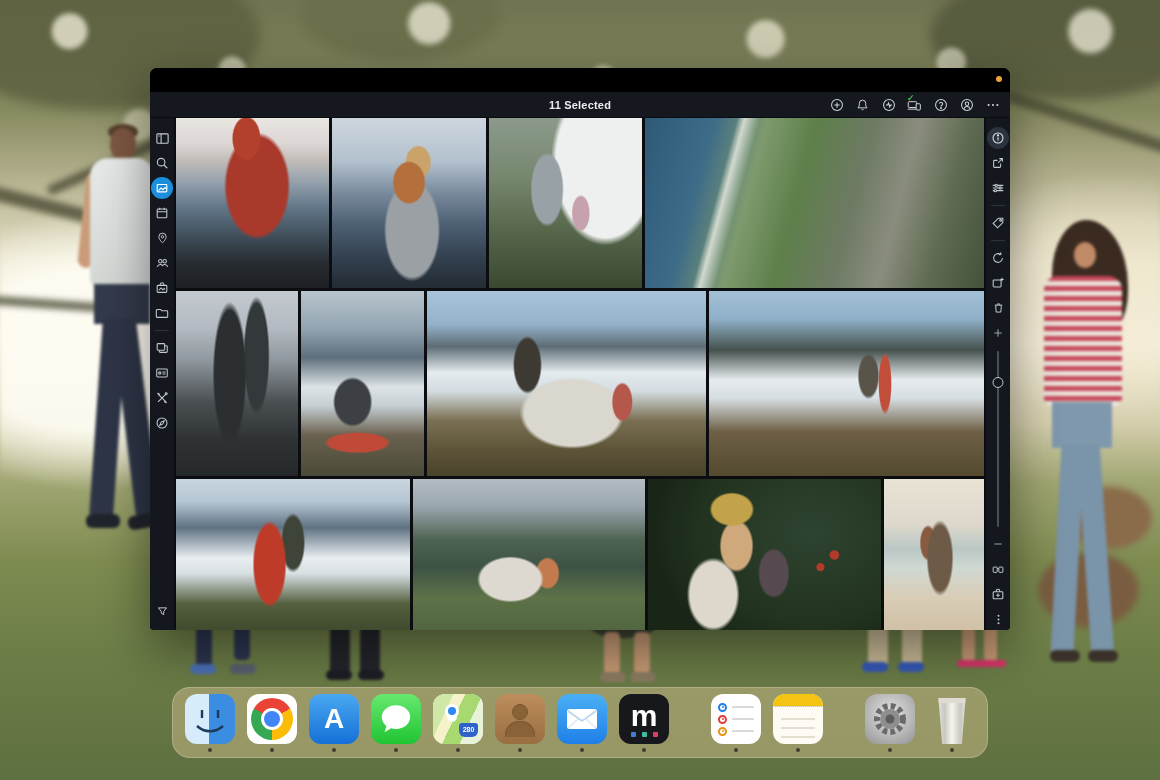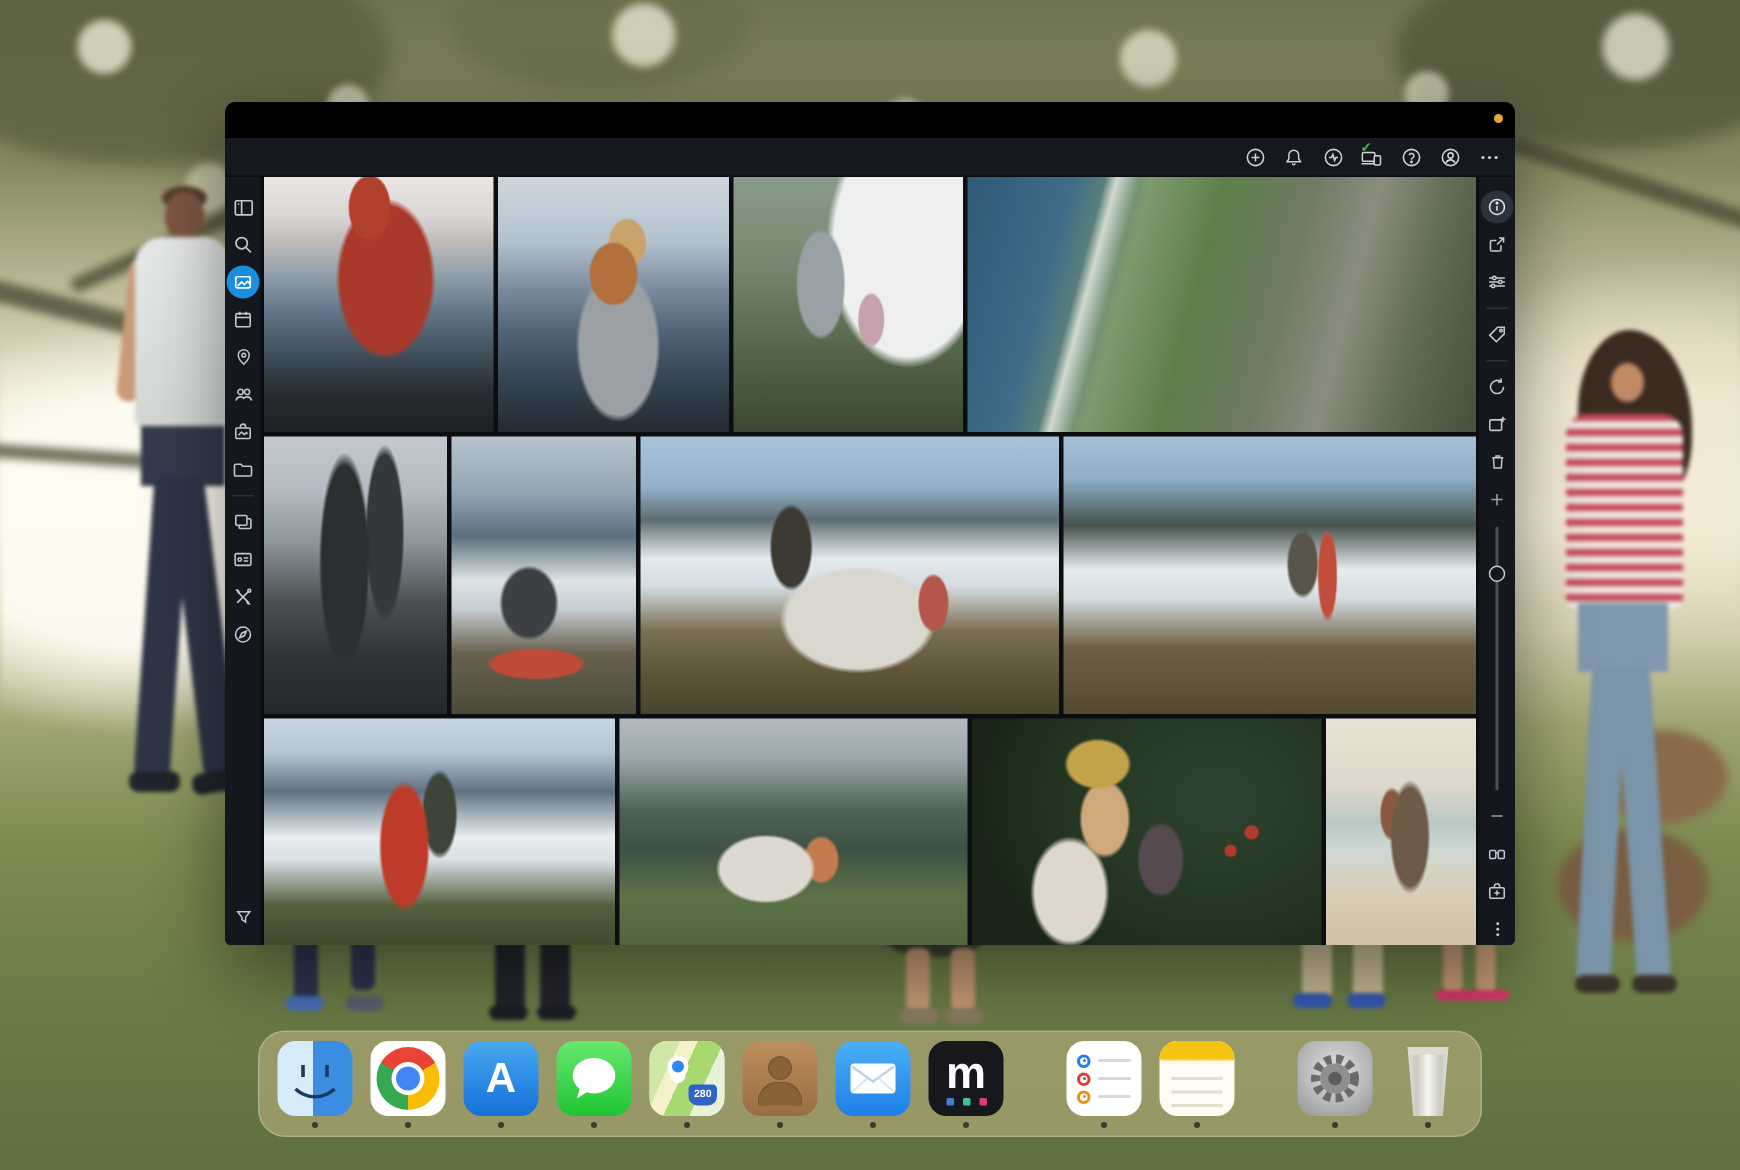--- a/index.html
+++ b/index.html
@@ -282,20 +282,21 @@
       </div>
   </div>
 </div>
 
 <div id="app-window">
   <div class="titlebar">
     <span class="sync-dot"></span>
   </div>
 
   <div class="toolbar">
+    <span class="selection-label">11 Selected</span>
     <div class="toolbar-right">
       <span class="tb-icon" title="Add">
         <svg width="14" height="14" viewBox="0 0 16 16" fill="none" stroke="#cfd3da" stroke-width="1.2">
             <circle cx="8" cy="8" r="6.2"></circle>
             <path d="M8 5v6M5 8h6"></path>
           </svg>
       </span>
       <span class="tb-icon" title="Notifications">
         <svg width="13" height="14" viewBox="0 0 16 16" fill="none" stroke="#cfd3da" stroke-width="1.2">
             <path d="M8 2a4 4 0 0 1 4 4v3l1.5 2.5h-11L4 9V6a4 4 0 0 1 4-4z"></path>

